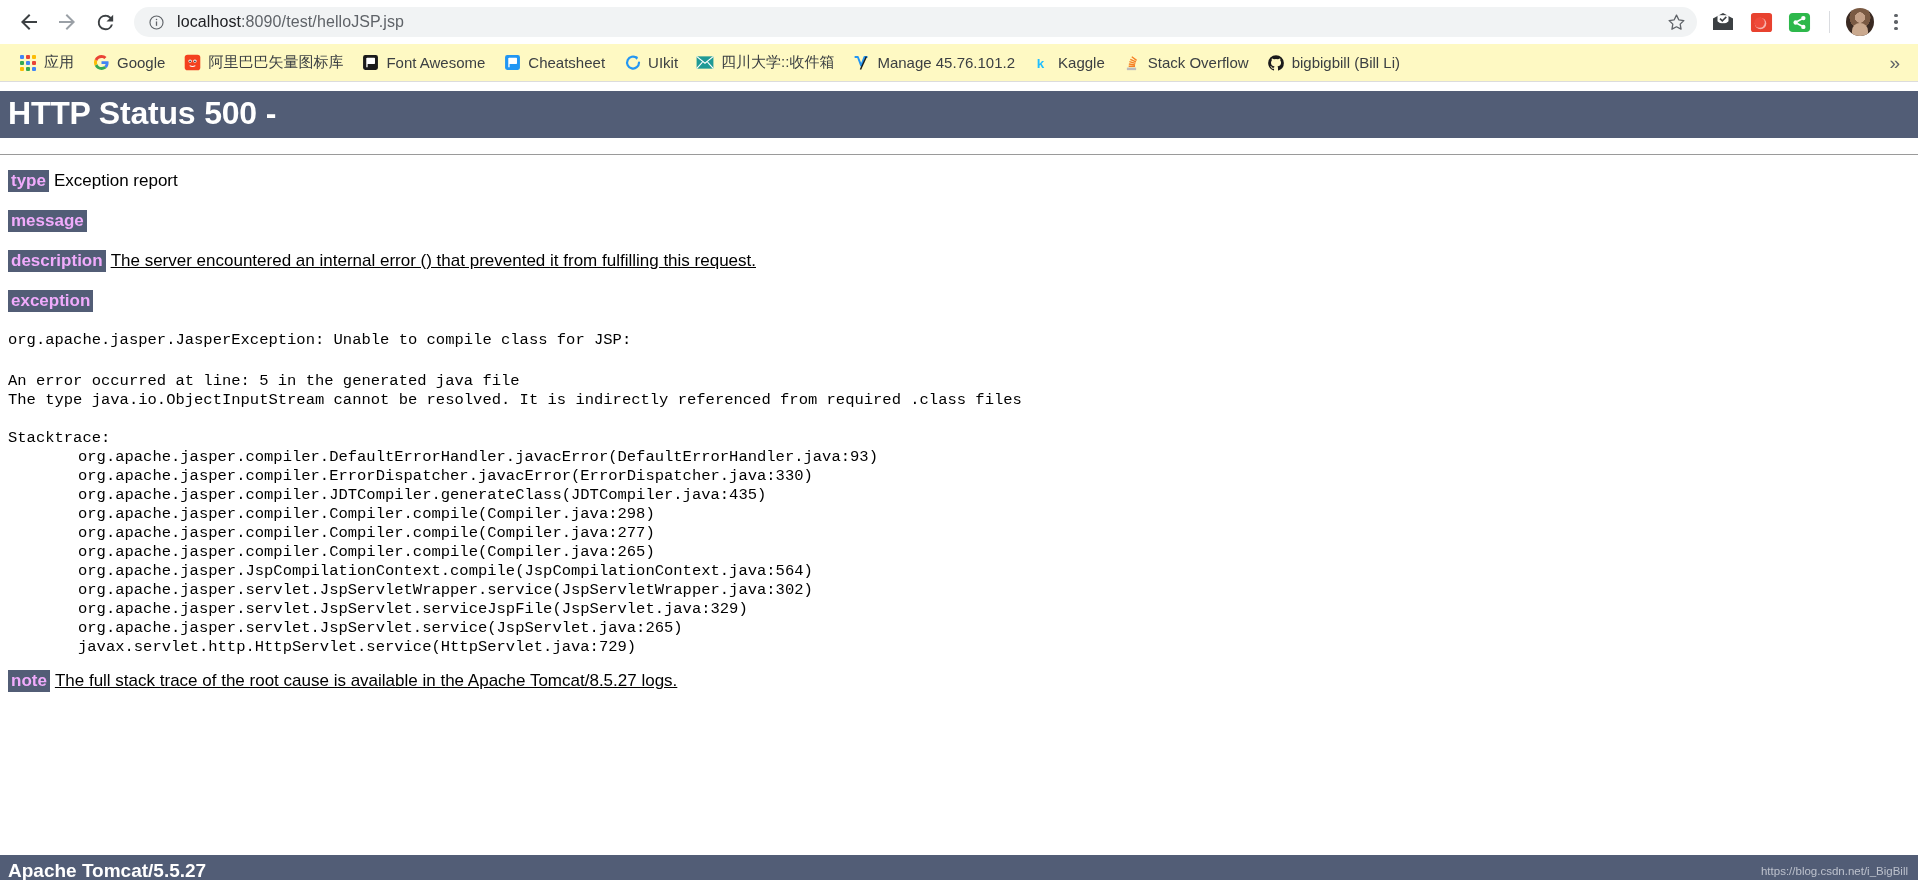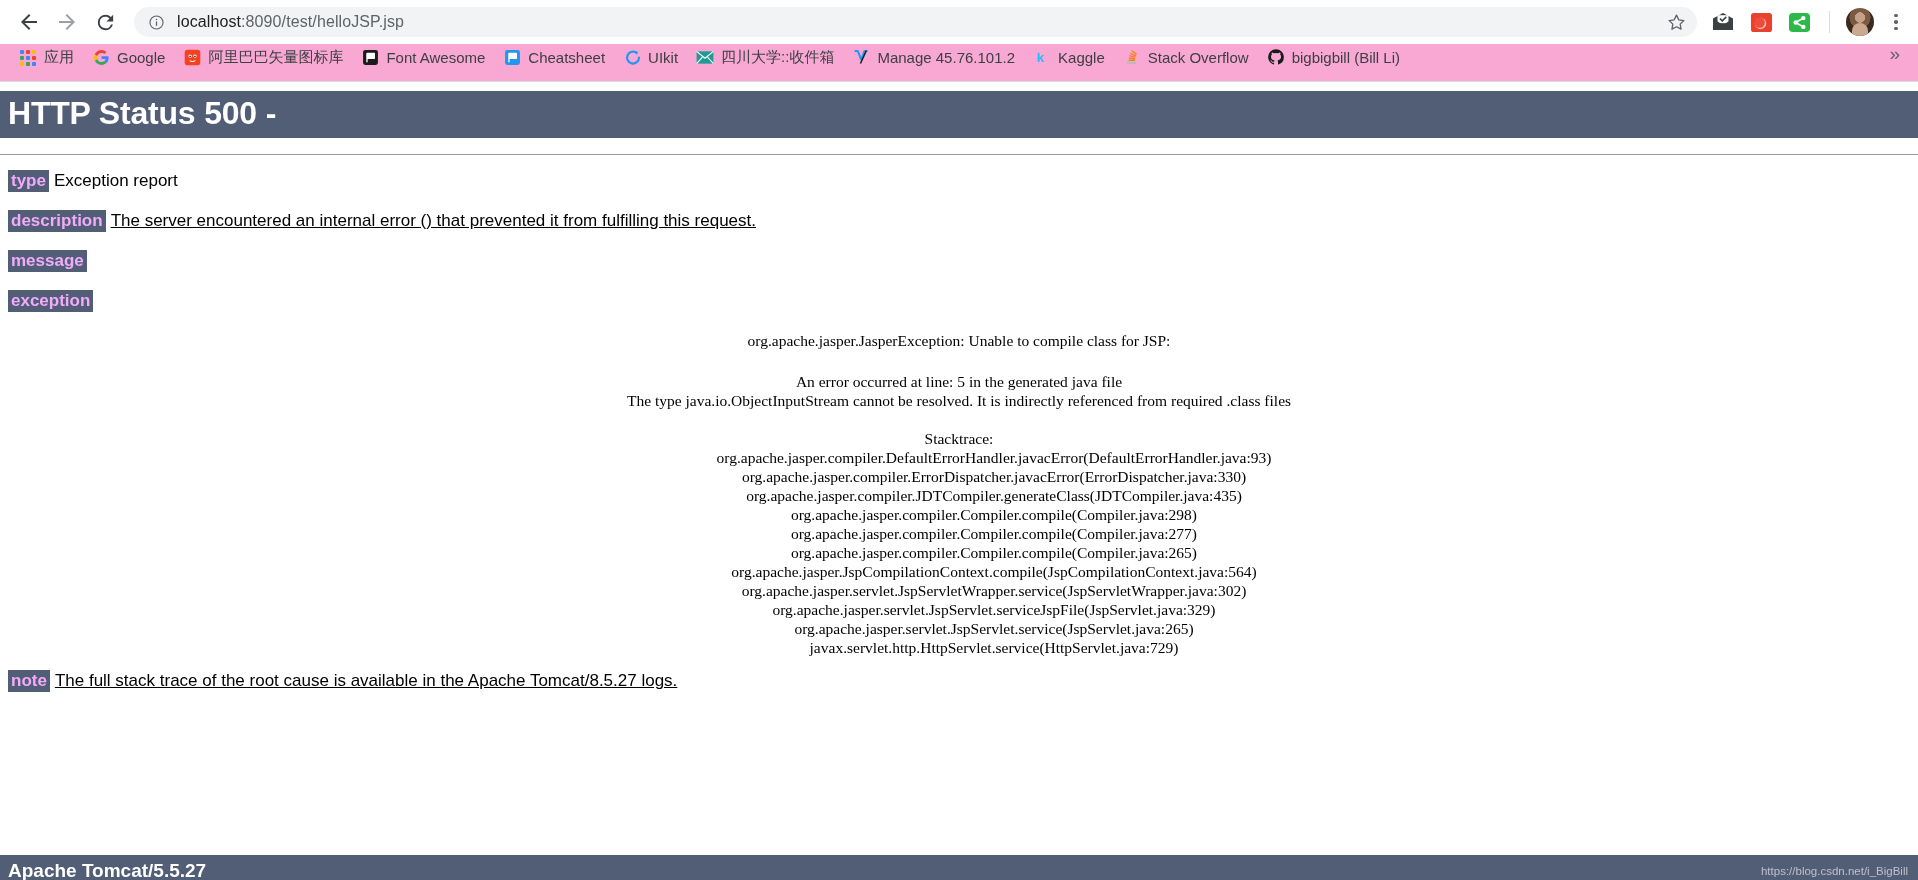--- a/index.html
+++ b/index.html
@@ -90,23 +90,23 @@
     width: 24px; height: 28px;
     display: flex; flex-direction: column; align-items: center; justify-content: center;
     gap: 3px;
   }
   .kebab i { width: 3.5px; height: 3.5px; border-radius: 50%; background: #5f6368; display:block; }
 
   
   .bookmarks {
     height: 38px;
     display: flex;
-    align-items: flex-start;
+    align-items: center;
     padding: 0 10px;
-    background: #f9a8d4;
+    background: #fef9c3;
     border-bottom: 1px solid #dcdcdc;
     overflow: hidden;
     white-space: nowrap;
   }
   .bm {
     display: flex;
     align-items: center;
     gap: 7px;
     padding: 4px 9px;
     border-radius: 4px;
@@ -157,27 +157,26 @@
   .tag {
     background: #525D76;
     color: #f0abfc;
     font-weight: bold;
     padding: 1px 3px 2px 3px;
     font-size: 17px;
   }
   .kv .val { margin-left: 5px; }
   .kv .val.u { text-decoration: underline; }
   .trace {
-    font-family: Liberation Serif, serif;
+    font-family: Liberation Mono, monospace;
     font-size: 15.5px;
     line-height: 19px;
     color: #000;
     white-space: pre;
     margin: 0;
-    text-align: center;
   }
   .spacer-lg { height: 22px; }
   .footer-bar {
     position: absolute;
     left: 0; right: 0; bottom: 0;
     background: #525D76;
     color: #ffffff;
     font-size: 19px;
     font-weight: bold;
     padding: 5px 0 7px 8px;
@@ -411,25 +410,25 @@
 
   <div class="hr"></div>
 
   <div class="body-wrap">
 
     <div class="kv">
       <span class="tag">type</span><span class="val">Exception report</span>
     </div>
 
     <div class="kv">
+      <span class="tag">message</span><span class="val"></span>
+    </div>
+
+    <div class="kv">
       <span class="tag">description</span><span class="val u">The server encountered an internal error () that prevented it from fulfilling this request.</span>
-    </div>
-
-    <div class="kv">
-      <span class="tag">message</span><span class="val"></span>
     </div>
 
     <div class="kv">
       <span class="tag">exception</span><span class="val"></span>
     </div>
 
     <pre class="trace">org.apache.jasper.JasperException: Unable to compile class for JSP:</pre>
     <div class="spacer-lg"></div>
     <pre class="trace">An error occurred at line: 5 in the generated java file</pre>
     <pre class="trace">The type java.io.ObjectInputStream cannot be resolved. It is indirectly referenced from required .class files</pre>

